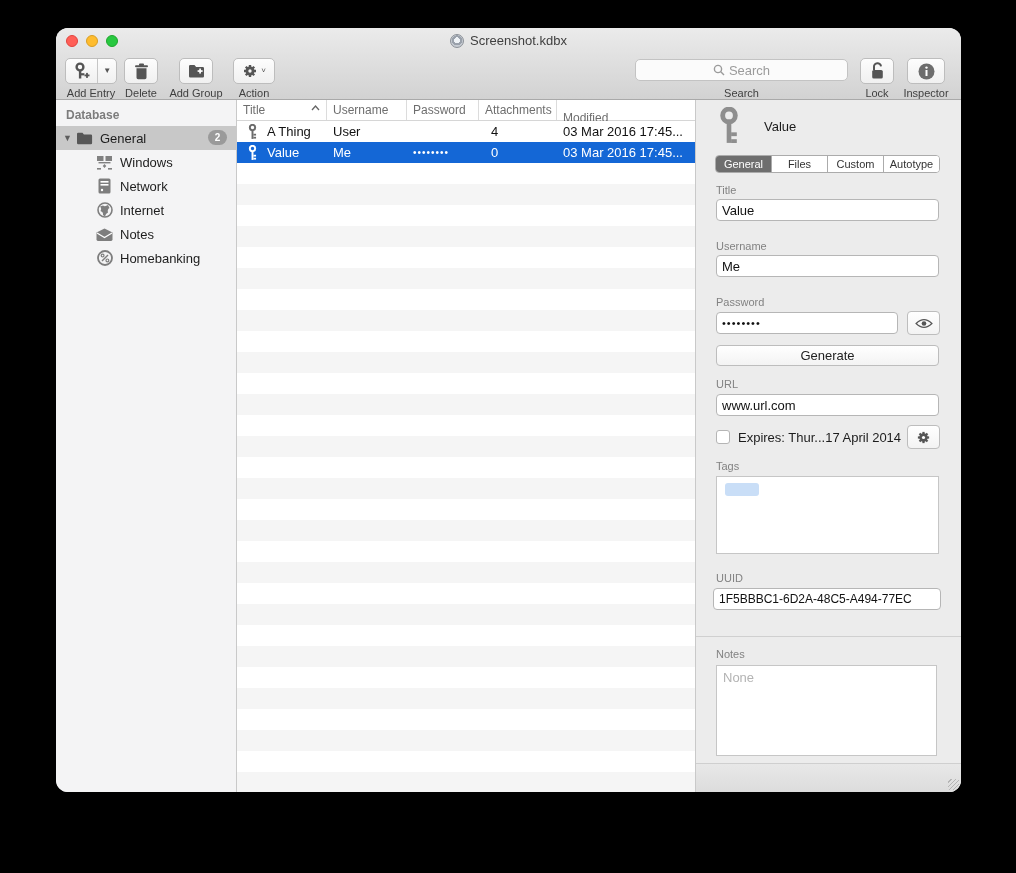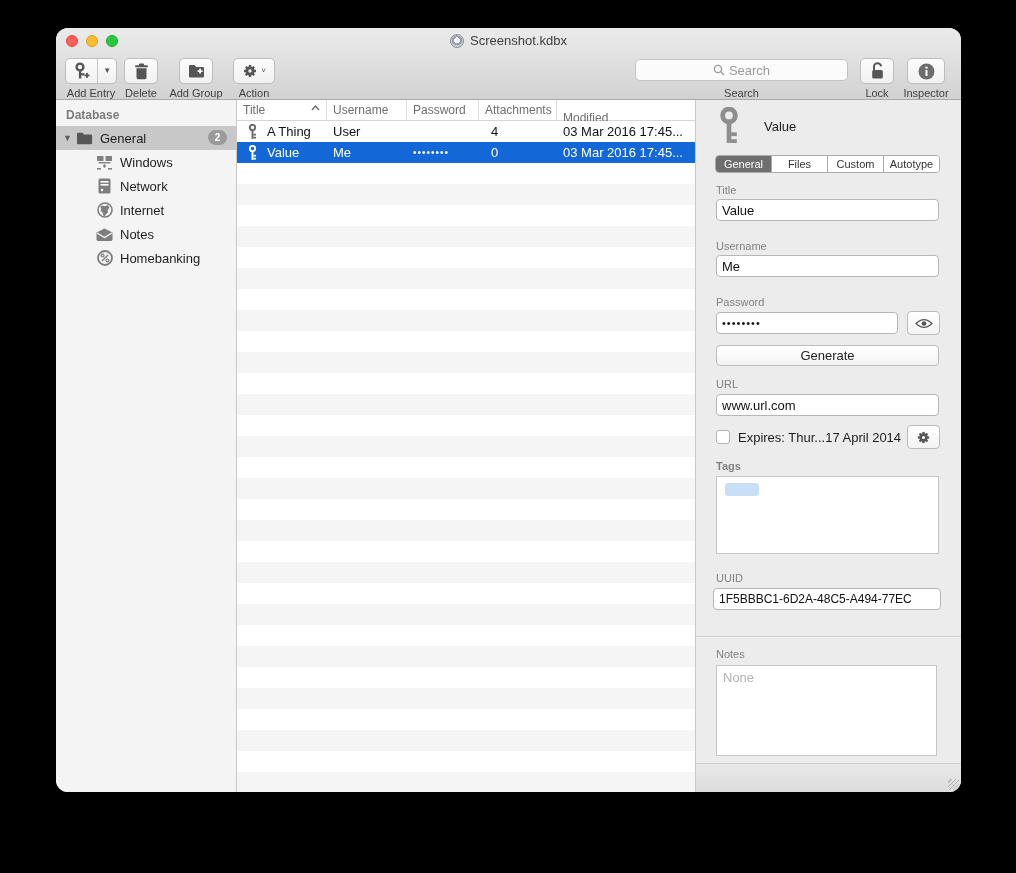--- a/index.html
+++ b/index.html
@@ -355,21 +355,21 @@
             <line x1="10" y1="2.5" x2="10" y2="17.5"></line>
               <line x1="2.5" y1="10" x2="17.5" y2="10"></line>
             <line x1="4.7" y1="4.7" x2="15.3" y2="15.3"></line>
               <line x1="15.3" y1="4.7" x2="4.7" y2="15.3"></line>
           </g>
           <circle cx="10" cy="10" r="5.6" fill="#555"></circle>
           <circle cx="10" cy="10" r="2.1" fill="#fff"></circle>
         </svg>
       </div>
 
-      <div class="ilabel" style="top:360px;font-weight:bold;">Tags</div>
+      <div class="ilabel" style="top:360px;">Tags</div>
       <div class="box" style="top:376px; height:78px;">
         <div class="tagpill" style="background:#c9def7;"></div>
       </div>
 
       <div class="ilabel" style="top:472px;">UUID</div>
       <input class="ifield" style="top: 488px; left: 17px; width: 228px; font-size: 12px;" readonly="" value="1F5BBBC1-6D2A-48C5-A494-77EC">
 
       <div class="hdiv" style="top:536px;"></div>
 
       <div class="ilabel" style="top:548px;">Notes</div>

